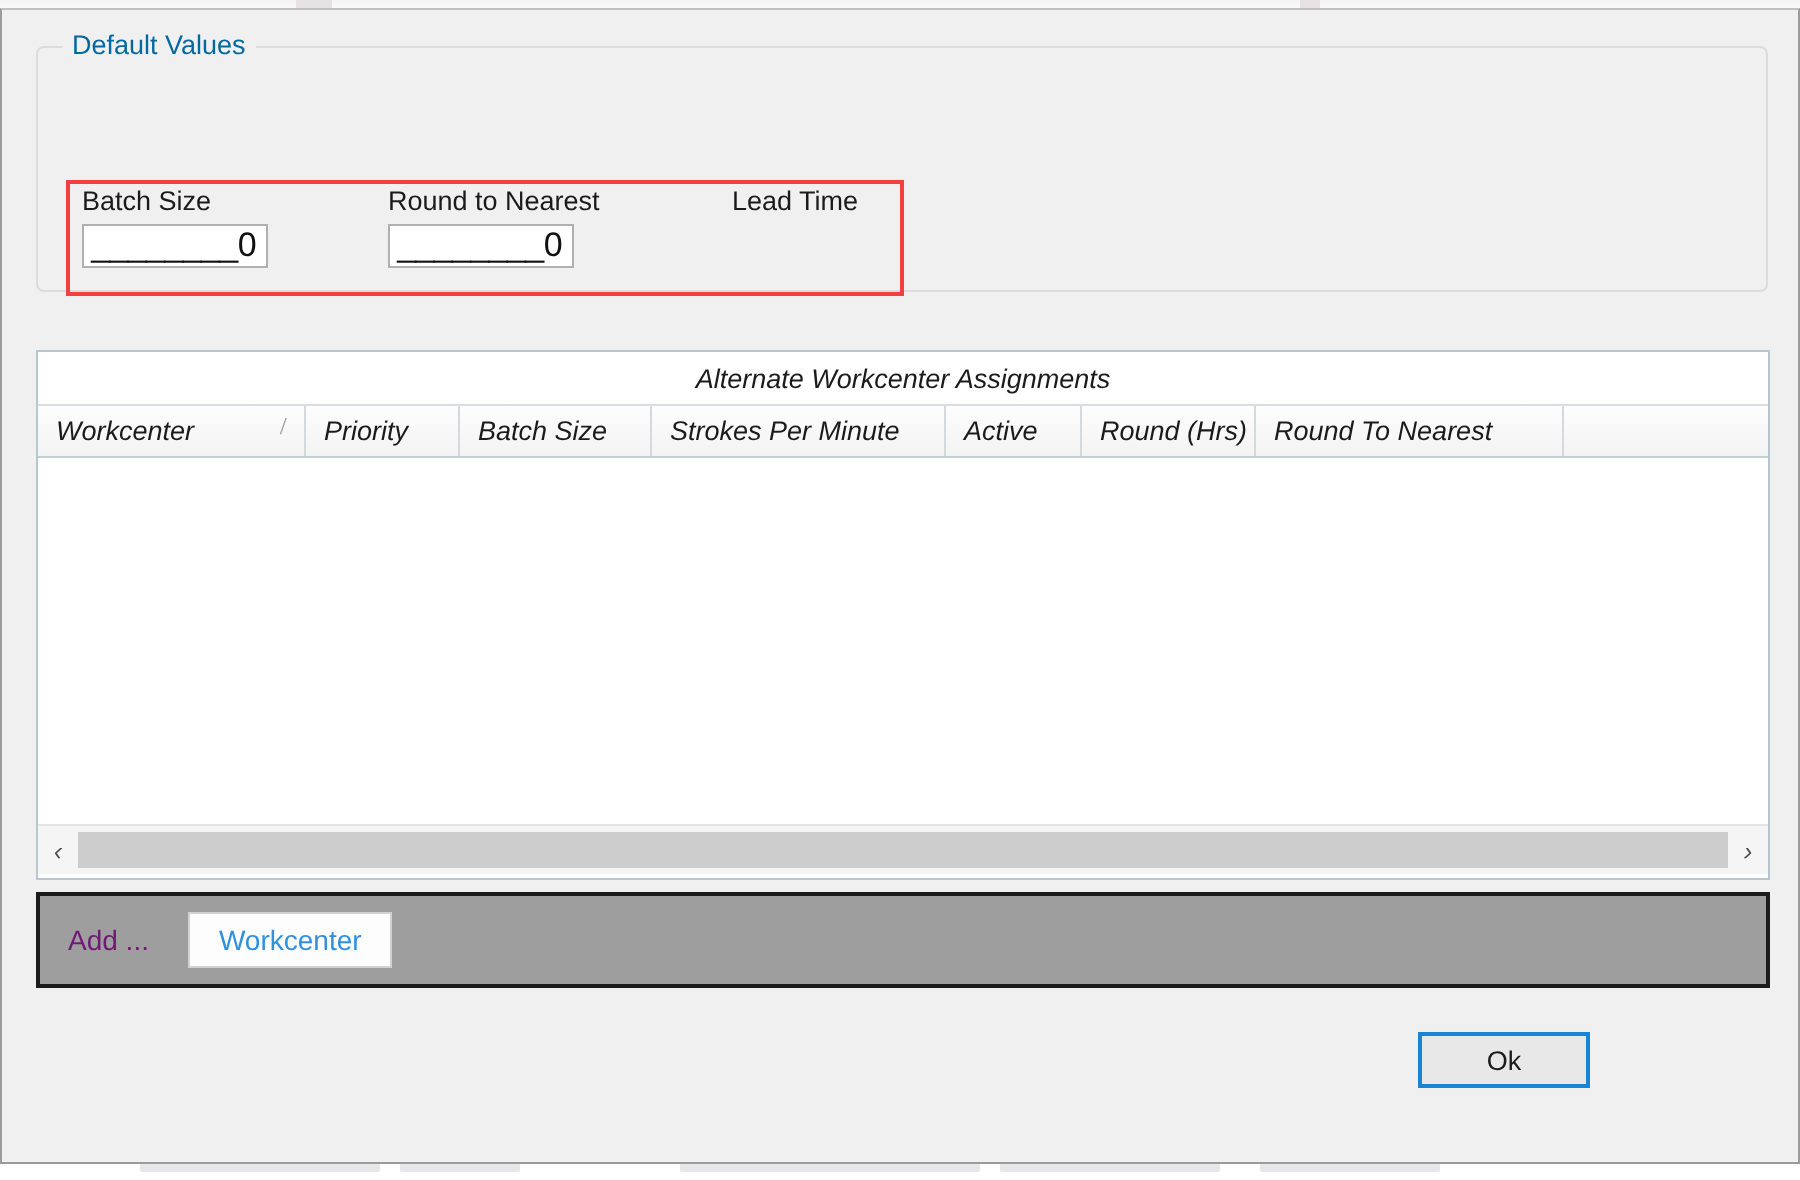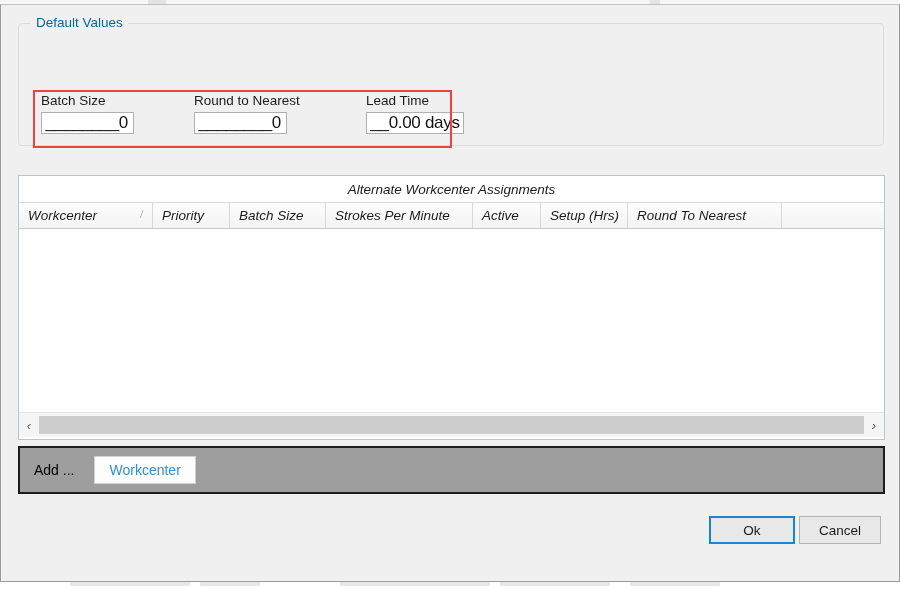--- a/index.html
+++ b/index.html
@@ -195,21 +195,21 @@
   #add-bar {
     position: absolute; left: 17px; top: 441px;
     width: 867px; height: 48px;
     background: #9e9e9e;
     border: 2px solid #1c1c1c;
     display: flex; align-items: center;
   }
   #add-label {
     margin-left: 14px;
     font-size: 14px;
-    color: #000000;
+    color: #701a75;
     white-space: nowrap;
     cursor: default;
   }
   #add-workcenter-btn {
     margin-left: 20px;
     height: 28px;
     padding: 0 14px;
     background: #fdfdfd;
     border: 1px solid #d2d2d2;
     display: flex; align-items: center;
@@ -278,23 +278,20 @@
 
     <div class="field" id="field-round">
       <div class="field-label">Round to Nearest</div>
       <div class="field-input">
         <span class="mask">________0</span>
       </div>
     </div>
 
     <div class="field" id="field-lead-time">
       <div class="field-label">Lead Time</div>
-      <div class="field-input">
-        <span class="mask">__0.00 days</span>
-      </div>
     </div>
 
     <div id="red-highlight"></div>
 
     <div id="grid-panel">
       <div id="grid-caption">Alternate Workcenter Assignments</div>
 
       <div id="grid-header">
         <div class="gh" style="width:134px">
           <span>Workcenter</span>
@@ -306,21 +303,21 @@
         <div class="gh" style="width:96px">
           <span>Batch Size</span>
         </div>
         <div class="gh" style="width:147px">
           <span>Strokes Per Minute</span>
         </div>
         <div class="gh" style="width:68px">
           <span>Active</span>
         </div>
         <div class="gh" style="width:87px">
-          <span>Setup (Hrs)</span>
+          <span>Round (Hrs)</span>
         </div>
         <div class="gh" style="width:154px">
           <span>Round To Nearest</span>
         </div>
       </div>
 
       <div id="grid-body"></div>
 
       <div id="grid-scrollbar">
         <div class="sb-arrow">‹</div>
@@ -328,16 +325,15 @@
         <div class="sb-arrow">›</div>
       </div>
     </div>
 
     <div id="add-bar">
       <div id="add-label">Add ...</div>
       <div id="add-workcenter-btn">Workcenter</div>
     </div>
 
     <div class="dlg-btn" id="btn-ok">Ok</div>
-    <div class="dlg-btn" id="btn-cancel">Cancel</div>
 
   </div>
 </div>
 
 </body></html>

